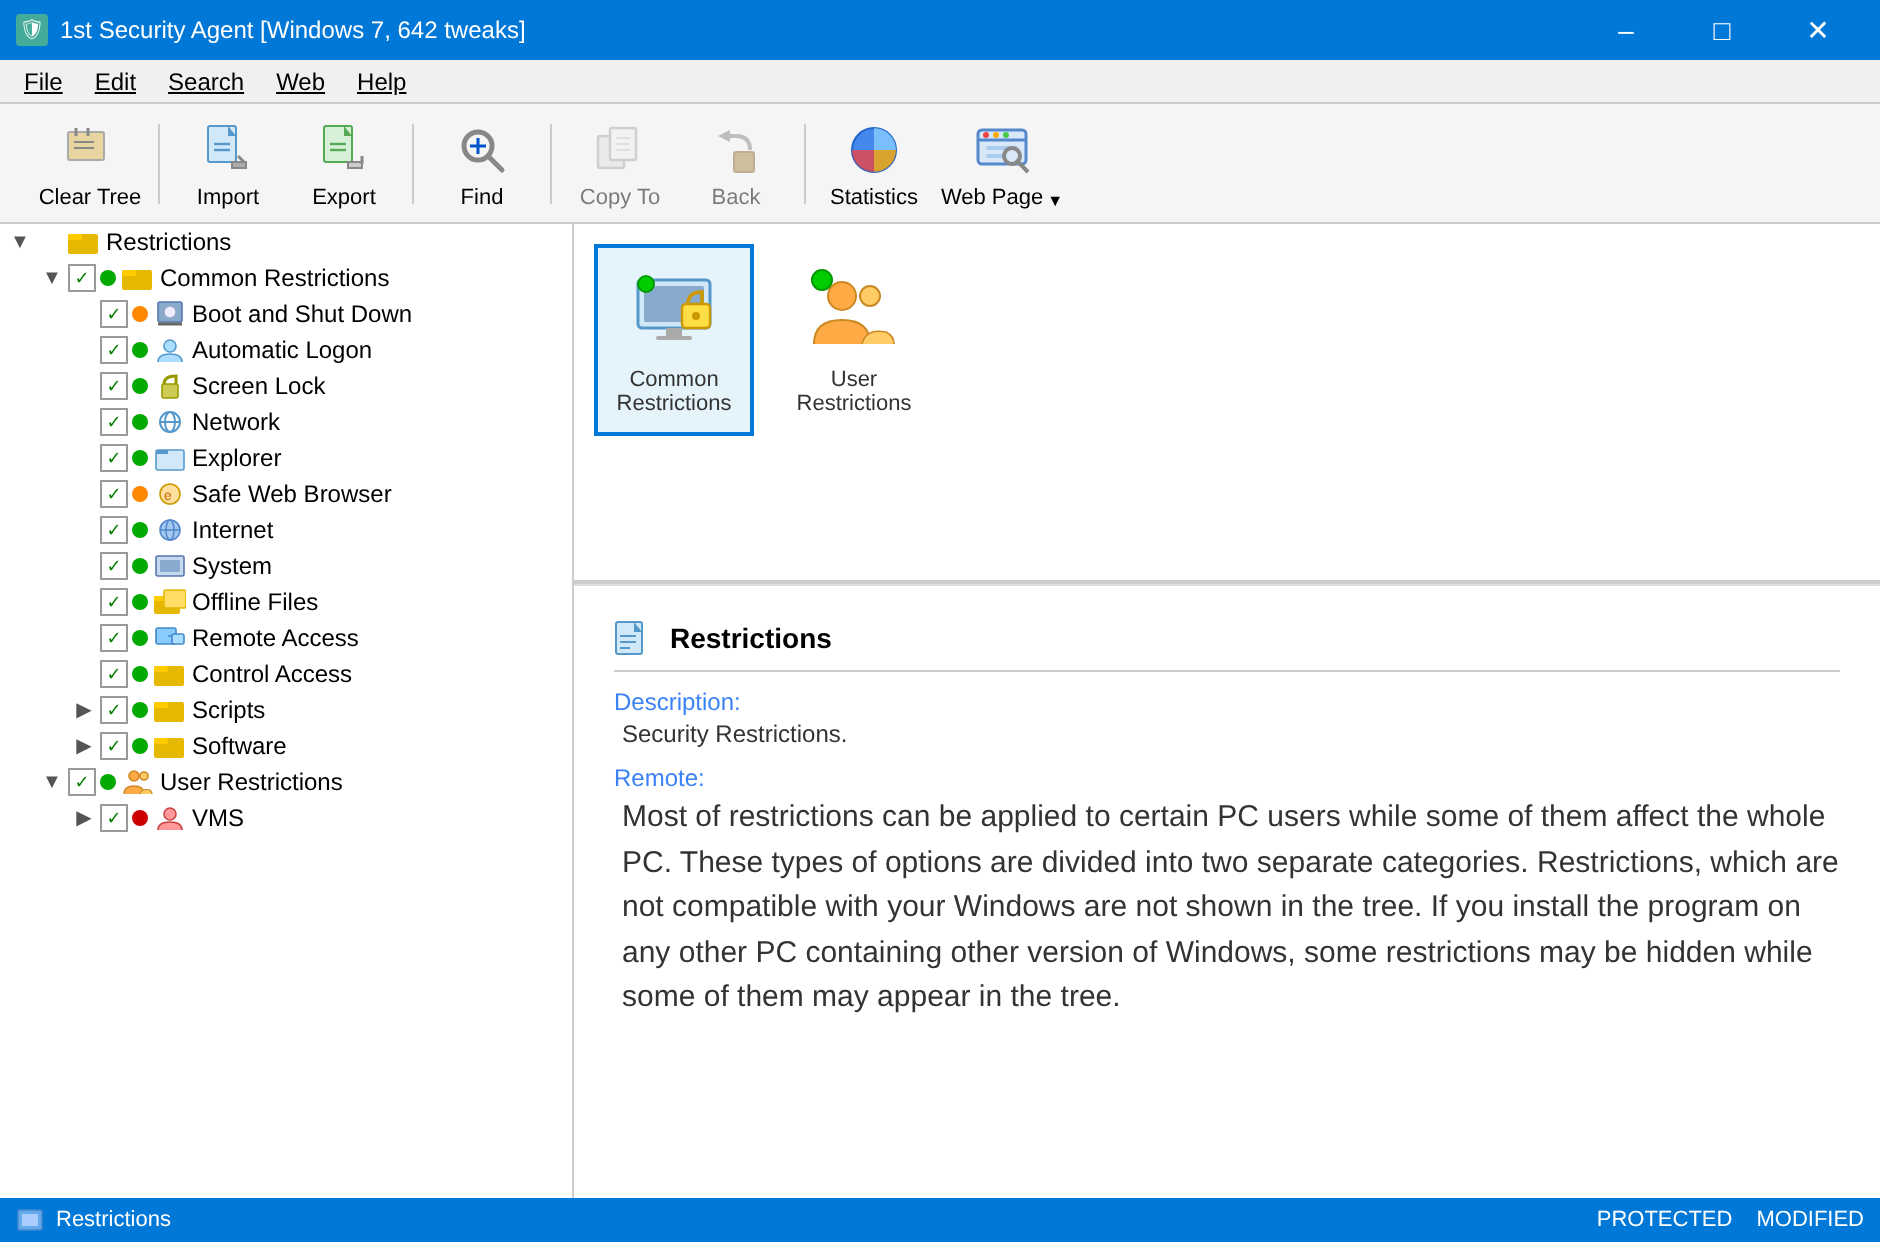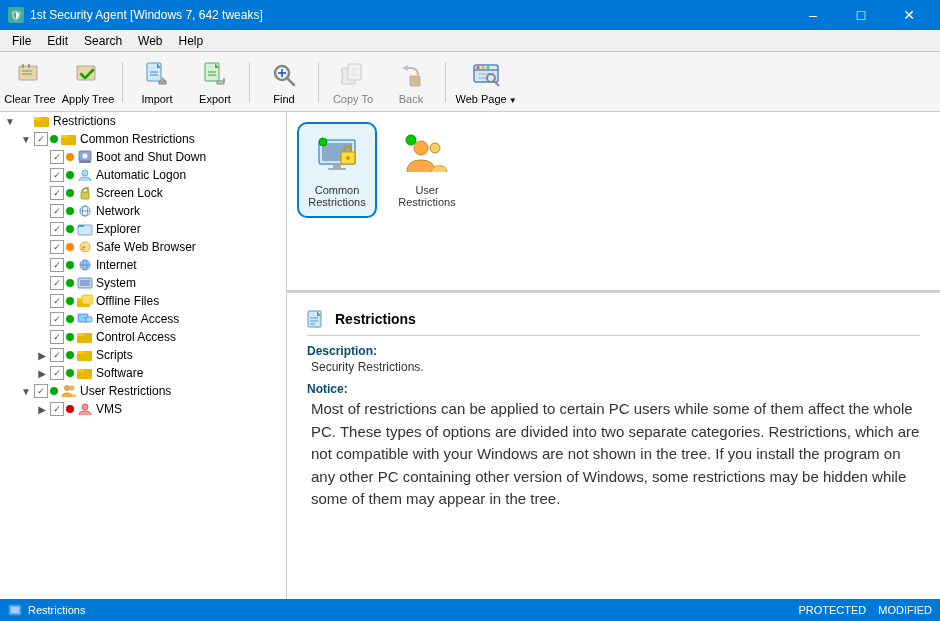--- a/index.html
+++ b/index.html
@@ -24,30 +24,30 @@
     
     .menu-bar {
       background: #f0f0f0;
       border-bottom: 1px solid #ccc;
       height: 22px;
       display: flex;
       align-items: center;
       padding: 0 4px;
       flex-shrink: 0;
     }
-    .menu-item { padding: 2px 8px; cursor: pointer; font-size: 12px; }
+    .menu-item { padding: 2px 8px; cursor: pointer; font-size: 12px; text-decoration: underline; }
 
     
     .toolbar {
       background: #f5f5f5;
       border-bottom: 1px solid #ccc;
       height: 60px;
       display: flex;
       align-items: center;
-      padding: 4px 2px;
+      padding: 4px 17px;
       gap: 2px;
       flex-shrink: 0;
     }
     .tool-btn {
       display: flex;
       flex-direction: column;
       align-items: center;
       justify-content: center;
       width: 56px;
       height: 52px;
@@ -118,37 +118,37 @@
     }
 
     .icon-card {
       display: flex;
       flex-direction: column;
       align-items: center;
       width: 80px;
       padding: 8px;
       cursor: pointer;
       border: 2px solid transparent;
-      border-radius: 10px;
+      border-radius: 0;
     }
     .icon-card.selected { border-color: #0078d7; background: #e5f3fb; }
     .icon-card-img { width: 48px; height: 48px; display: flex; align-items: center; justify-content: center; margin-bottom: 4px; }
     .icon-card-label { font-size: 11px; text-align: center; color: #333; }
 
     
     .desc-panel {
       background: white;
       margin: 0;
       padding: 16px 20px;
       flex: 1;
       overflow-y: auto;
       border-top: 1px solid #ddd;
     }
     .desc-title { font-size: 14px; font-weight: bold; color: #000; display: flex; align-items: center; gap: 8px; border-bottom: 1px solid #ccc; padding-bottom: 6px; margin-bottom: 8px; }
-    .desc-section-label { font-size: 12px; color: #0c4a6e; font-weight: bold; margin-bottom: 2px; }
+    .desc-section-label { font-size: 12px; color: #3b82f6; font-weight: normal; margin-bottom: 2px; }
     .desc-text { font-size: 12px; color: #333; margin-bottom: 8px; padding-left: 4px; }
     .desc-notes { font-size: 15px; color: #333; line-height: 1.5; padding-left: 4px; }
 
     
     .status-bar {
       background: #0078d7;
       color: white;
       height: 22px;
       display: flex;
       align-items: center;
@@ -195,29 +195,20 @@
         <rect x="4" y="6" width="18" height="14" rx="1" fill="#e8d5a0" stroke="#aaa" stroke-width="1"></rect>
         <line x1="8" y1="4" x2="8" y2="8" stroke="#888" stroke-width="1.5"></line>
         <line x1="14" y1="4" x2="14" y2="8" stroke="#888" stroke-width="1.5"></line>
         <line x1="7" y1="11" x2="17" y2="11" stroke="#888" stroke-width="1"></line>
         <line x1="7" y1="14" x2="17" y2="14" stroke="#888" stroke-width="1"></line>
       </svg>
     </div>
     <span>Clear Tree</span>
   </button>
 
-  <button class="tool-btn">
-    <div class="tool-icon">
-      <svg width="30" height="30" viewBox="0 0 30 30">
-        <rect x="4" y="6" width="18" height="14" rx="1" fill="#e8d5a0" stroke="#aaa" stroke-width="1"></rect>
-        <polyline points="8,14 12,18 20,10" stroke="#00aa00" stroke-width="2.5" fill="none" stroke-linecap="round" stroke-linejoin="round"></polyline>
-      </svg>
-    </div>
-    <span>Apply Tree</span>
-  </button>
   <div class="tool-separator"></div>
 
   <button class="tool-btn">
     <div class="tool-icon">
       <svg width="30" height="30" viewBox="0 0 30 30">
         <rect x="5" y="3" width="14" height="18" rx="1" fill="#d0e8f8" stroke="#5599cc" stroke-width="1"></rect>
         <polygon points="15,3 19,8 15,8" fill="#5599cc"></polygon>
         <line x1="8" y1="12" x2="16" y2="12" stroke="#5599cc" stroke-width="1.2"></line>
         <line x1="8" y1="15" x2="16" y2="15" stroke="#5599cc" stroke-width="1.2"></line>
         <path d="M20,18 L24,22" stroke="#888" stroke-width="1.5"></path>
@@ -273,20 +264,31 @@
       <svg width="30" height="30" viewBox="0 0 30 30">
         <path d="M22,15 Q22,8 15,8 L10,8" stroke="#888" stroke-width="2" fill="none"></path>
         <polygon points="6,8 12,5 12,11" fill="#888"></polygon>
         <rect x="14" y="16" width="10" height="10" rx="1" fill="#aa8844" stroke="#886633" stroke-width="1"></rect>
       </svg>
     </div>
     <span>Back</span>
   </button>
   <div class="tool-separator"></div>
 
+  <button class="tool-btn">
+    <div class="tool-icon">
+      <svg width="30" height="30" viewBox="0 0 30 30">
+        <circle cx="15" cy="15" r="11" fill="#4488ee" stroke="#2266cc" stroke-width="1"></circle>
+        <path d="M15,15 L15,4 A11,11 0 0,1 26,15 Z" fill="#88ccff" opacity="0.8"></path>
+        <path d="M15,15 L26,15 A11,11 0 0,1 15,26 Z" fill="#ffaa00" opacity="0.8"></path>
+        <path d="M15,15 L15,26 A11,11 0 0,1 4,15 Z" fill="#ee4444" opacity="0.8"></path>
+      </svg>
+    </div>
+    <span>Statistics</span>
+  </button>
 
   <button class="tool-btn" style="width:68px">
     <div class="tool-icon">
       <svg width="30" height="30" viewBox="0 0 30 30">
         <rect x="3" y="5" width="24" height="17" rx="2" fill="#d8e8f8" stroke="#5588cc" stroke-width="1.5"></rect>
         <line x1="3" y1="10" x2="27" y2="10" stroke="#5588cc" stroke-width="1.5"></line>
         <circle cx="7" cy="7.5" r="1.5" fill="#ee4444"></circle>
         <circle cx="12" cy="7.5" r="1.5" fill="#ffaa00"></circle>
         <circle cx="17" cy="7.5" r="1.5" fill="#44cc44"></circle>
         <rect x="7" y="13" width="16" height="2" rx="1" fill="#aaccee"></rect>
@@ -585,21 +587,21 @@
           <rect x="1" y="2" width="13" height="16" rx="1" fill="#d0e8f8" stroke="#5599cc" stroke-width="1"></rect>
           <polygon points="10,2 14,7 10,7" fill="#5599cc"></polygon>
           <line x1="3" y1="9" x2="11" y2="9" stroke="#5599cc" stroke-width="1"></line>
           <line x1="3" y1="12" x2="11" y2="12" stroke="#5599cc" stroke-width="1"></line>
           <line x1="3" y1="15" x2="8" y2="15" stroke="#5599cc" stroke-width="1"></line>
         </svg>
         <span>Restrictions</span>
       </div>
       <div class="desc-section-label">Description:</div>
       <div class="desc-text">Security Restrictions.</div>
-      <div class="desc-section-label">Notice:</div>
+      <div class="desc-section-label">Remote:</div>
       <div class="desc-notes">Most of restrictions can be applied to certain PC users while some of them affect the whole PC. These types of options are divided into two separate categories. Restrictions, which are not compatible with your Windows are not shown in the tree. If you install the program on any other PC containing other version of Windows, some restrictions may be hidden while some of them may appear in the tree.</div>
     </div>
 
   </div>
 
 </div>
 
 <div class="status-bar">
   <div style="display:flex;align-items:center;gap:6px">
     <svg width="14" height="14" viewBox="0 0 14 14">

